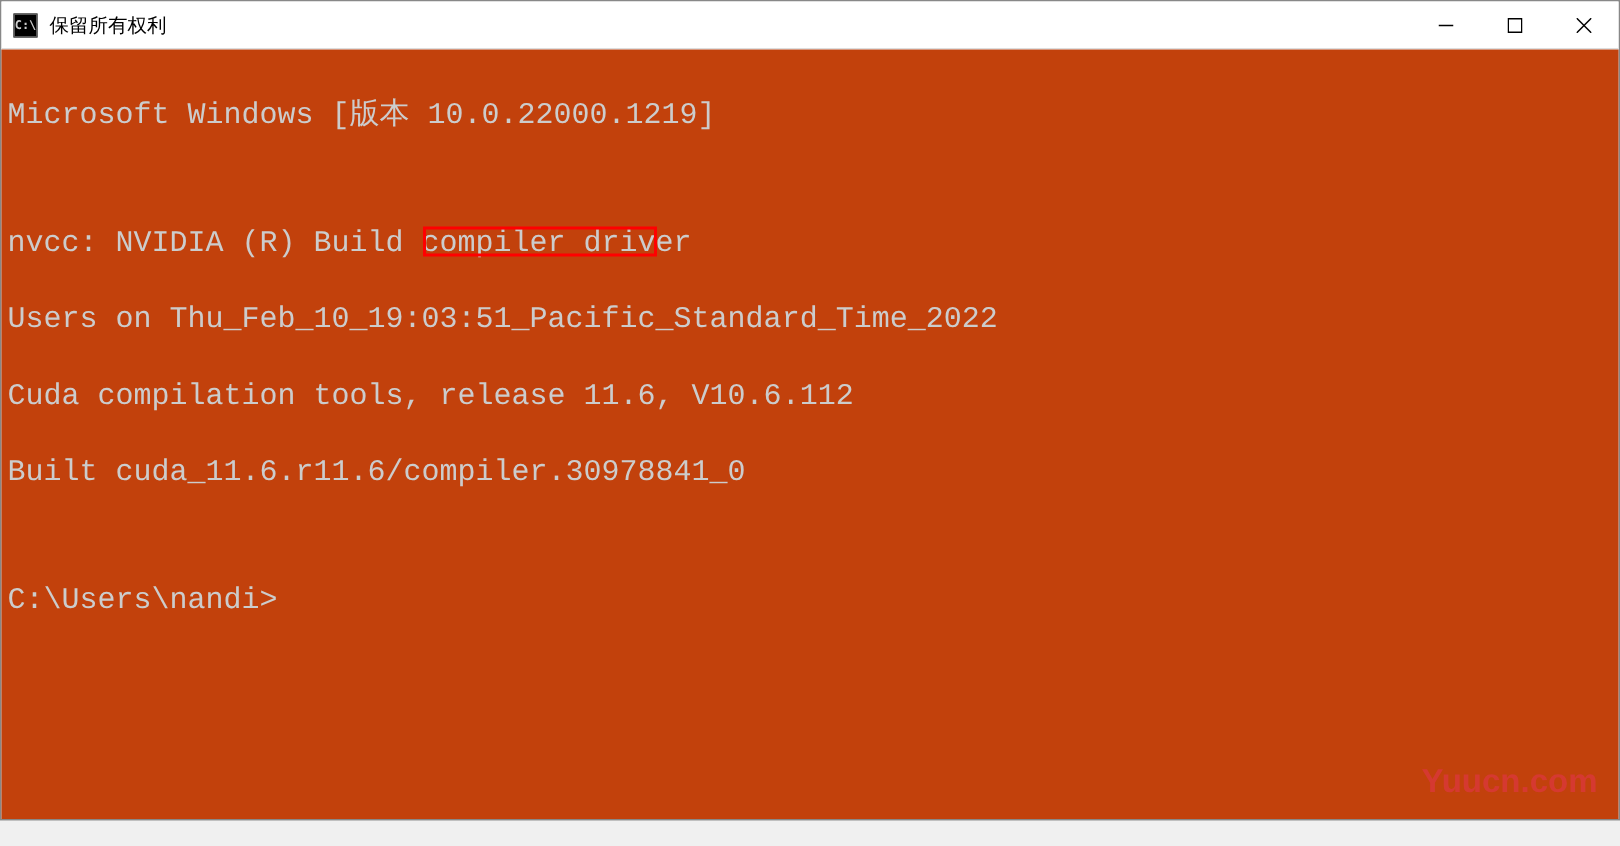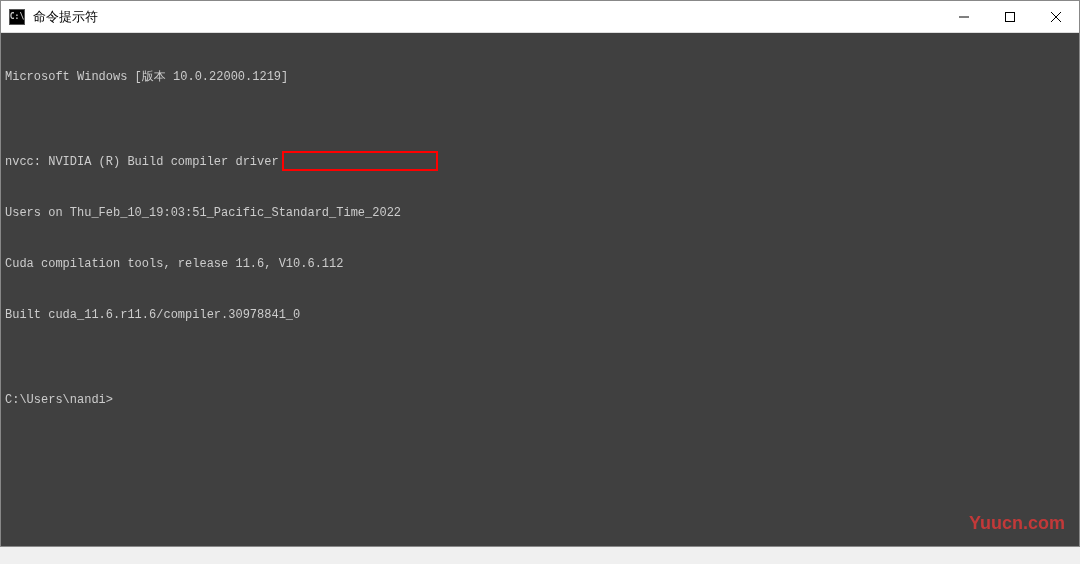--- a/index.html
+++ b/index.html
@@ -63,57 +63,57 @@
       background: transparent;
       border: none;
       cursor: pointer;
     }
     .win-btn svg {
       width: 10px;
       height: 10px;
     }
     .terminal {
       flex: 1;
-      background: #404040;
+      background: #c2410c;
       color: #cccccc;
       font-family: "NSimSun", "Consolas", "Courier New", monospace;
-      font-size: 12px;
+      font-size: 20px;
       line-height: 17px;
       padding: 2px 4px;
       white-space: pre;
       overflow: hidden;
       position: relative;
     }
     .terminal-line {
       white-space: pre;
     }
     .highlight-box {
       border: 2px solid #ff0000;
       position: absolute;
       background: transparent;
       pointer-events: none;
     }
     .watermark {
       position: absolute;
       bottom: 30px;
       right: 15px;
       color: #d93838;
-      font-size: 18px;
+      font-size: 22px;
       font-weight: bold;
       font-family: Arial, sans-serif;
       opacity: 0.85;
     }
   </style>
 </head>
 <body>
 
 <div class="window">
   <div class="titlebar">
     <div class="titlebar-icon">C:\</div>
-    <div class="titlebar-title">命令提示符</div>
+    <div class="titlebar-title">保留所有权利</div>
     <div class="window-controls">
       <button class="win-btn">
         <svg viewBox="0 0 10 10">
           <line x1="0" y1="5" x2="10" y2="5" stroke="#000" stroke-width="1"></line>
         </svg>
       </button>
       <button class="win-btn">
         <svg viewBox="0 0 10 10">
           <rect x="0.5" y="0.5" width="9" height="9" fill="none" stroke="#000" stroke-width="1"></rect>
         </svg>

